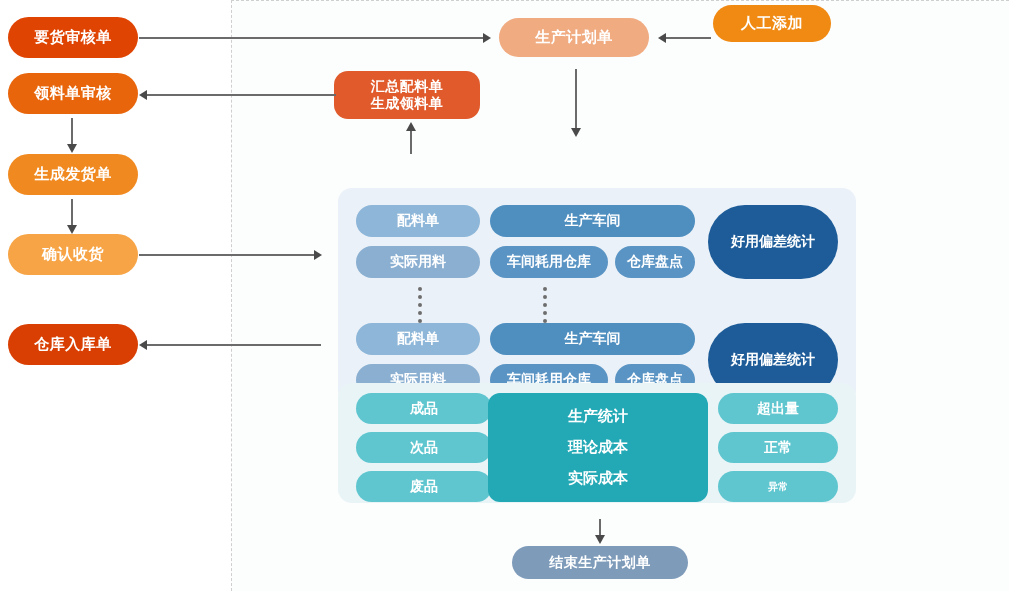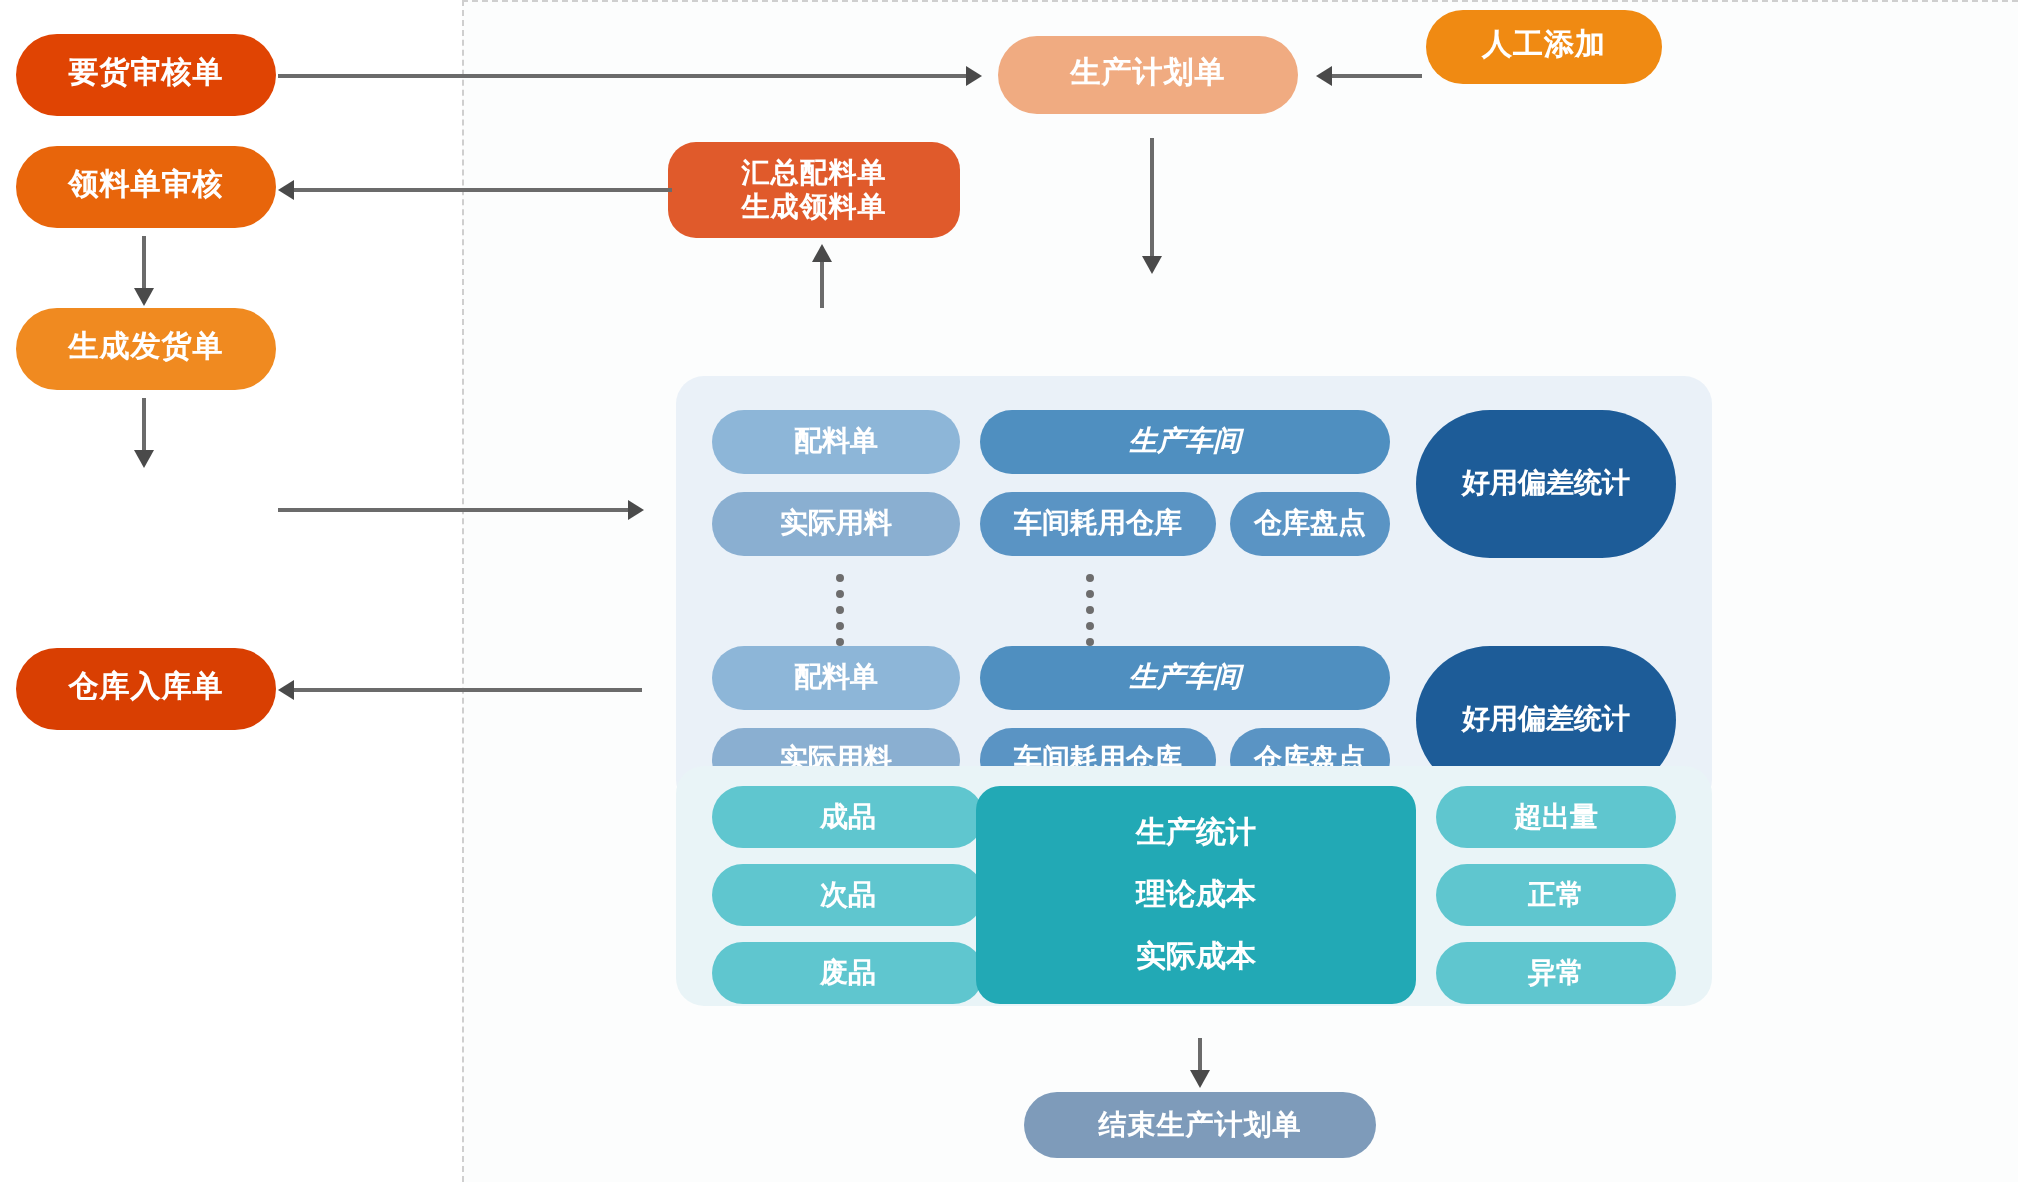--- a/index.html
+++ b/index.html
@@ -52,21 +52,21 @@
   
   .panel{
     position:absolute;
     background:#eaf1f8;
     border-radius:14px;
     box-sizing:border-box;
   }
   .panel.teal{background:#e9f4f7;}
 
   .b-light {background:#8db6d8;}
-  .b-mid   {background:#4f8fc0;font-style:italic;}
+  .b-mid   {background:#4f8fc0;}
   .b-mid2  {background:#5a94c4;}
   .b-dark  {background:#1d5c98;border-radius:10px;}
   .b-light2{background:#8aafd1;}
 
   .t-light {background:#5fc6cf;}
   .t-dark  {background:#22a9b5;border-radius:10px;}
 
   .chip{
     position:absolute;
     display:flex;align-items:center;justify-content:center;
@@ -102,20 +102,21 @@
 <div id="stage">
 
   <div class="region"></div>
 
   <div class="node n-yaohuo" style="left:8px;top:17px;width:130px;height:41px;font-size:15px;">要货审核单</div>
 
   <div class="node n-lingliao" style="left:8px;top:73px;width:130px;height:41px;font-size:15px;">领料单审核</div>
 
   <div class="node n-fahuo" style="left:8px;top:154px;width:130px;height:41px;font-size:15px;">生成发货单</div>
 
+  <div class="node n-shouhuo" style="left:8px;top:234px;width:130px;height:41px;font-size:15px;">确认收货</div>
 
   <div class="node n-ruku" style="left:8px;top:324px;width:130px;height:41px;font-size:15px;">仓库入库单</div>
 
   <div class="vline" style="left:71px;top:118px;height:28px;"></div>
   <div class="arrow arr-down" style="left:67px;top:144px;"></div>
 
   <div class="vline" style="left:71px;top:199px;height:28px;"></div>
   <div class="arrow arr-down" style="left:67px;top:225px;"></div>
 
   <div class="node n-plan" style="left:499px;top:18px;width:150px;height:39px;font-size:15px;">生产计划单</div>
@@ -175,21 +176,21 @@
     <div class="chip t-light" style="left:18px;top:88px;width:136px;height:31px;font-size:14px;">废品</div>
 
     <div class="statcol t-dark" style="left:150px;top:10px;width:220px;height:109px;font-size:15px;border-radius:12px;padding:8px 12px;box-sizing:border-box;">
       <span>生产统计</span>
       <span>理论成本</span>
       <span>实际成本</span>
     </div>
 
     <div class="chip t-light" style="left:380px;top:10px;width:120px;height:31px;font-size:14px;">超出量</div>
     <div class="chip t-light" style="left:380px;top:49px;width:120px;height:31px;font-size:14px;">正常</div>
-    <div class="chip t-light" style="left:380px;top:88px;width:120px;height:31px;font-size:14px;">异常</div>
+    <div class="chip t-light" style="left:380px;top:88px;width:120px;height:31px;font-size:10px;">异常</div>
   </div>
 
   <div class="vline" style="left:599px;top:519px;height:20px;"></div>
   <div class="arrow arr-down" style="left:595px;top:535px;"></div>
 
   <div class="node n-end" style="left:512px;top:546px;width:176px;height:33px;font-size:14px;">结束生产计划单</div>
 
 </div>
 
 </body></html>

